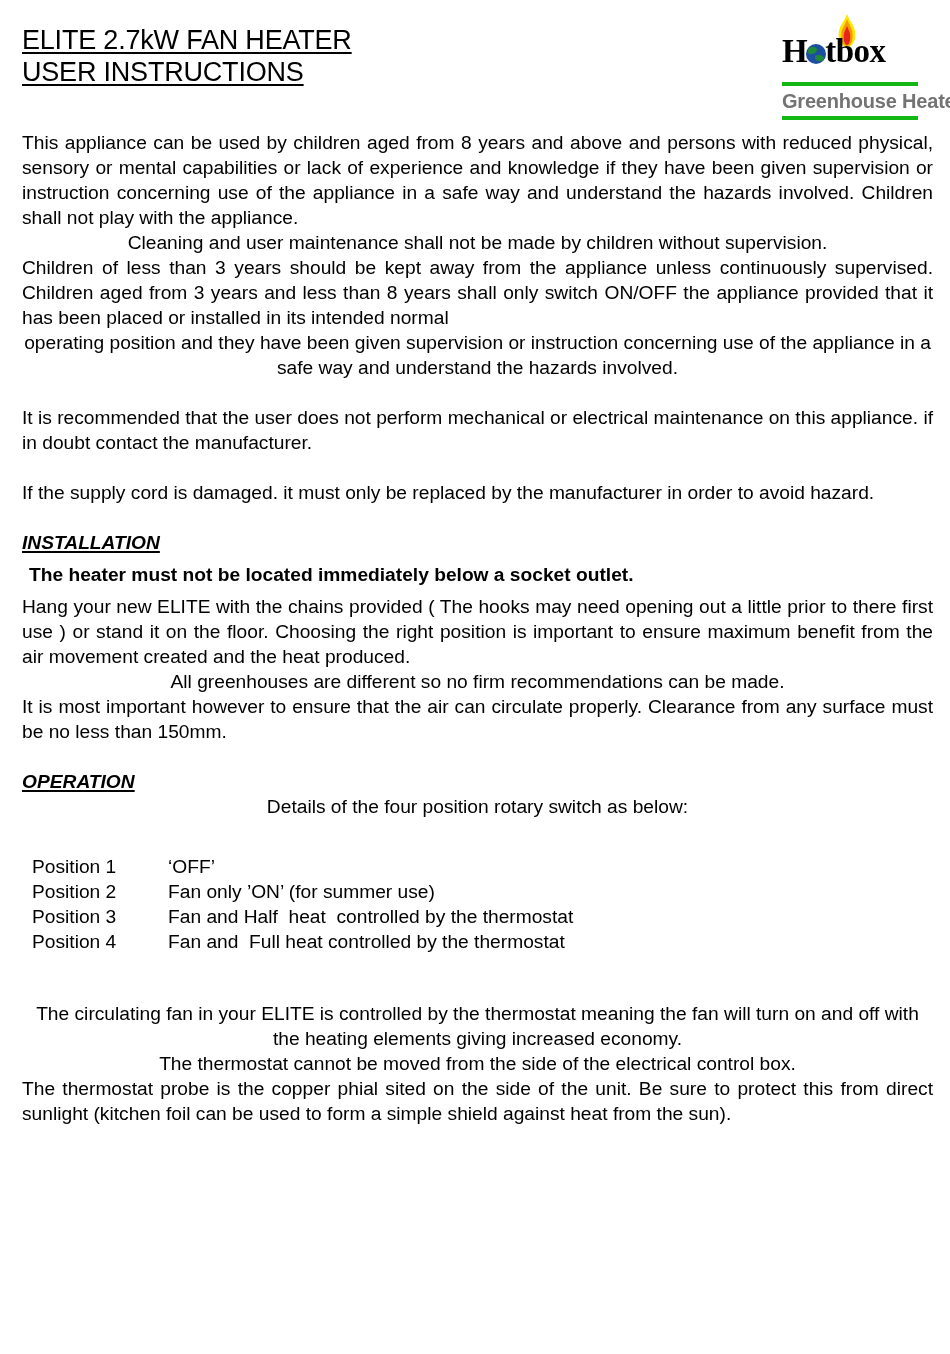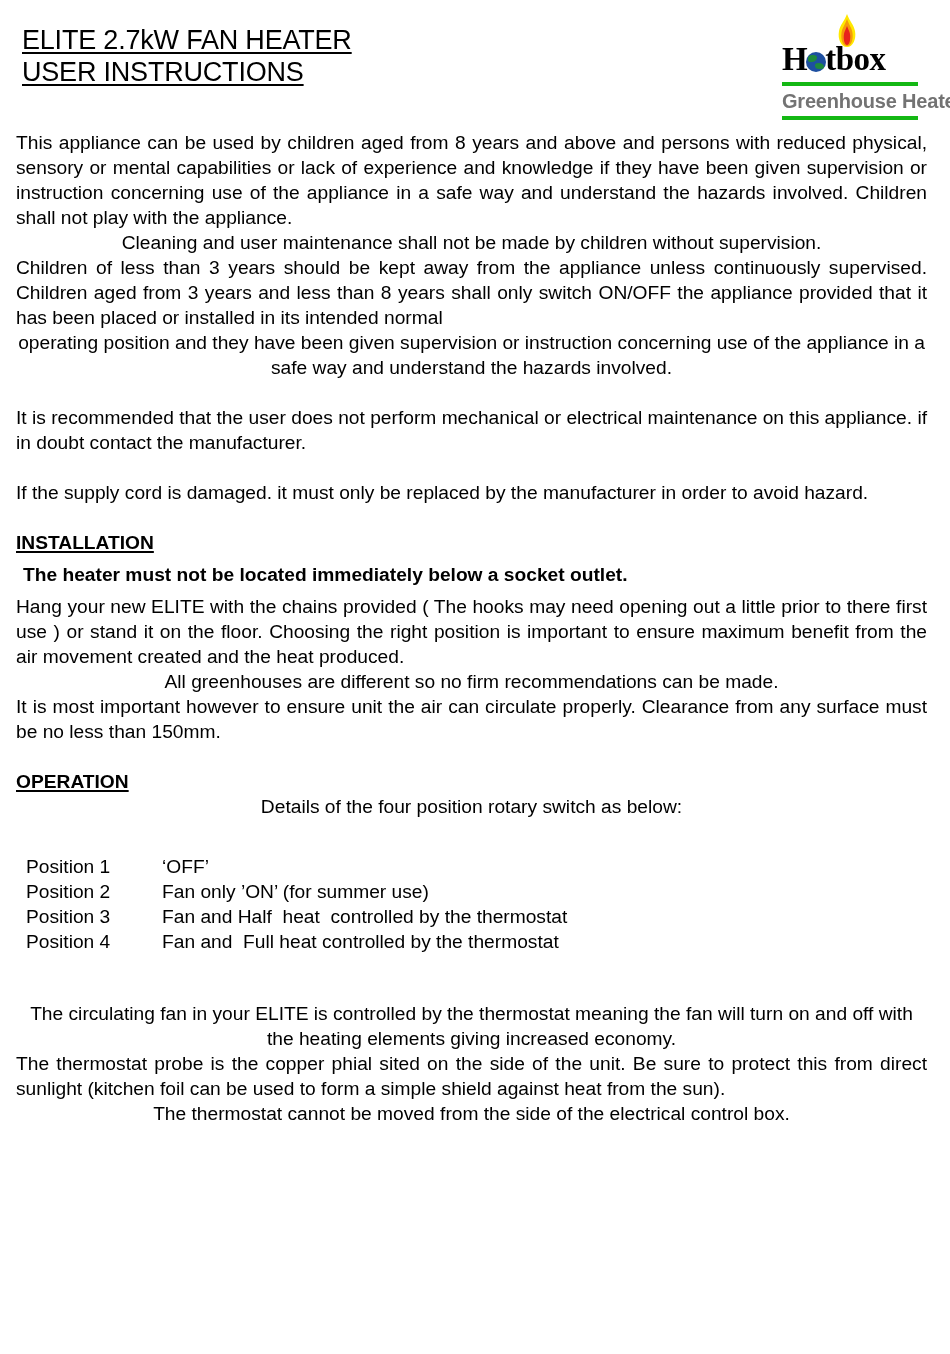--- a/index.html
+++ b/index.html
@@ -57,21 +57,21 @@
   .logo-flame {
     position: absolute;
     left: 52px;
     top: 0px;
     width: 26px;
     height: 40px;
   }
   .logo-wordmark {
     position: absolute;
     left: 0;
-    top: 28px;
+    top: 20px;
     width: 136px;
     height: 34px;
     font-family: "Liberation Serif", serif;
     font-weight: 700;
     font-size: 33px;
     line-height: 34px;
     letter-spacing: -0.5px;
     color: #000000;
     white-space: nowrap;
   }
@@ -122,21 +122,21 @@
     font-weight: 700;
     color: #737373;
     letter-spacing: -0.2px;
     white-space: nowrap;
     font-family: "Liberation Sans", sans-serif;
   }
 
   
   .body-area {
     position: absolute;
-    left: 16px;
+    left: 22px;
     top: 130px;
     width: 911px;
   }
   p.para {
     margin: 0;
     font-size: 19.2px;
     line-height: 25px;
     text-align: justify;
     text-justify: inter-word;
   }
@@ -147,20 +147,21 @@
     height: 25px;
   }
   .spacer-half {
     height: 12px;
   }
   .heading {
     margin: 0;
     font-size: 19.2px;
     line-height: 25px;
     font-weight: 700;
+    font-style: italic;
     text-decoration: underline;
     text-underline-offset: 2px;
     text-decoration-thickness: 2px;
     width: max-content;
   }
   .bold-line {
     margin: 7px;
     font-size: 19.2px;
     line-height: 25px;
     font-weight: 700;
@@ -223,21 +224,21 @@
     <div class="spacer-line"></div>
 
     <p class="para">If the supply cord is damaged. it must only be replaced by the manufacturer in order to avoid hazard.</p>
 
     <div class="spacer-line"></div>
 
     <p class="heading">INSTALLATION</p>
     <p class="bold-line">The heater must not be located immediately below a socket outlet.</p>
     <p class="para">Hang your new ELITE with the chains provided  ( The hooks may need opening out a little prior to there first use ) or stand it on the floor. Choosing the right position is important to ensure maximum benefit from the air movement created and the heat produced.</p>
     <p class="para left">All greenhouses are different so no firm recommendations can be made.</p>
-    <p class="para">It is most important however to ensure unit the air can circulate properly. Clearance from any surface must be no less than 150mm.</p>
+    <p class="para">It is most important however to ensure that the air can circulate properly. Clearance from any surface must be no less than 150mm.</p>
 
     <div class="spacer-line"></div>
 
     <p class="heading">OPERATION</p>
     <p class="para left">Details of the four position rotary switch as below:</p>
 
     <div class="spacer-line"></div>
 
     <table class="pos-list">
       <tbody>
@@ -257,18 +258,18 @@
           <td class="pos-label">Position 4</td>
           <td class="pos-desc">Fan and  Full heat controlled by the thermostat</td>
         </tr>
       </tbody>
     </table>
 
     <div class="spacer-line"></div>
     <div class="spacer-half"></div>
 
     <p class="para left">The circulating fan in your ELITE is controlled by the thermostat meaning the fan will turn on and off with the heating elements giving increased economy.</p>
+    <p class="para left">The thermostat cannot be moved from the side of the electrical control box.</p>
     <p class="para">The thermostat probe is the copper phial sited on the side of the unit. Be sure to protect this from direct sunlight (kitchen foil can be used to form a simple shield against heat from the sun).</p>
-    <p class="para left">The thermostat cannot be moved from the side of the electrical control box.</p>
 
   </div>
 
 </div>
 
 </body></html>

